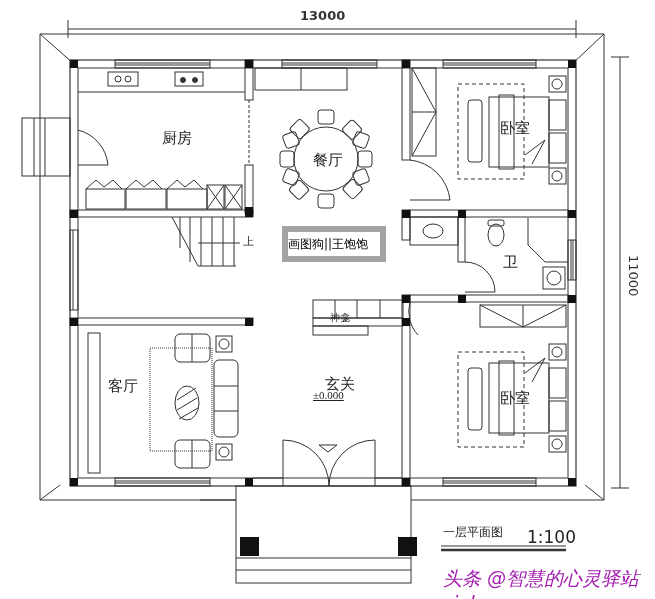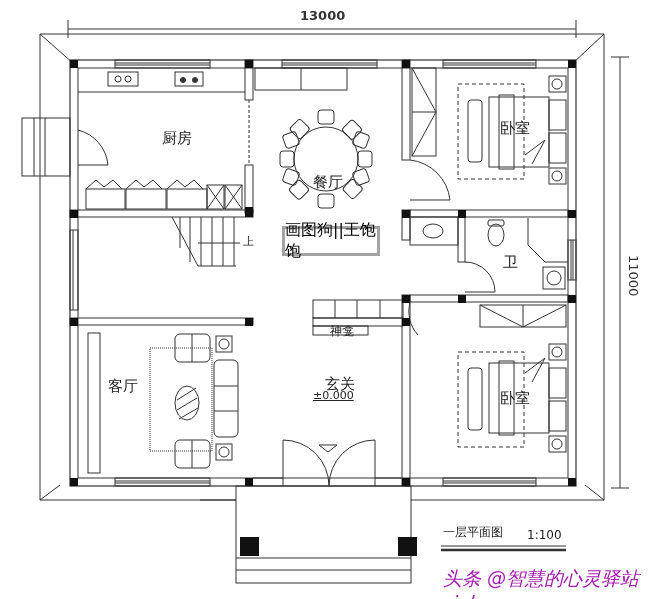--- a/index.html
+++ b/index.html
@@ -2,23 +2,23 @@
 <html><head>
 <meta charset="utf-8">
 <style>
   html, body { margin:0; padding:0; background:#ffffff; }
   body { width:655px; height:599px; overflow:hidden; position:relative; font-family:"DejaVu Sans", sans-serif; }
   #plan { position:absolute; left:0; top:0; width:655px; height:599px; }
   .lbl { position:absolute; color:#222; font-family:"DejaVu Sans", sans-serif; white-space:nowrap; line-height:1; }
   .room-lbl { font-size:15px; }
   .dim-lbl { font-size:13px; color:#333; }
   .vert { transform:rotate(90deg); transform-origin:left top; }
-  .tag-box { position:absolute; border:3px solid #a3a3a3; background:#fff; font-size:16px; display:flex; align-items:center; justify-content:center; }
+  .tag-box { position:absolute; border:6px solid #a3a3a3; background:#fff; font-size:12px; display:flex; align-items:center; }
   .title-lbl { font-size:12px; }
-  .scale-lbl { font-size:12px; }
+  .scale-lbl { font-size:17px; }
   .wm { position:absolute; font-size:19px; color:#a21caf;font-style:italic; }
 </style>
 </head>
 <body>
 
 <svg id="plan" viewBox="0 0 655 599" xmlns="http://www.w3.org/2000/svg">
   <g fill="none" stroke="#333" stroke-width="1">
 
     <line x1="68" y1="29" x2="576" y2="29"></line>
     <line x1="68" y1="20" x2="68" y2="38"></line>
@@ -245,29 +245,29 @@
     <rect x="240" y="537" width="19" height="19"></rect>
       <rect x="398" y="537" width="19" height="19"></rect>
   </g>
   <polygon points="319,445 337,445 328,452" fill="none" stroke="#333"></polygon>
 </svg>
 
 <div class="lbl dim-lbl" style="left:300px;top:9px;font-weight:bold;">13000</div>
 <div class="lbl dim-lbl vert" style="left:640px;top:255px;">11000</div>
 
 <div class="lbl room-lbl" style="left:162px;top:131px;">厨房</div>
-<div class="lbl room-lbl" style="left:313px;top:153px;margin-top:22px;">餐厅</div>
+<div class="lbl room-lbl" style="left:313px;top:153px;">餐厅</div>
 <div class="lbl room-lbl" style="left:500px;top:121px;">卧室</div>
 <div class="lbl room-lbl" style="left:503px;top:255px;">卫</div>
 <div class="lbl room-lbl" style="left:108px;top:379px;">客厅</div>
 <div class="lbl room-lbl" style="left:325px;top:369px;margin-top:8px;">玄关</div>
 <div class="lbl room-lbl" style="left:500px;top:391px;">卧室</div>
 
 <div class="tag-box" style="left:282px;top:226px;width:92px;height:24px;">
     <span>画图狗||王饱饱</span>
   </div>
-<div class="lbl" style="left:330px;top:325px;font-size:12px;">神龛</div>
-<div class="lbl" style="left:313px;top:390px;font-size:11px;text-decoration:underline;">±0.000</div>
+<div class="lbl" style="left:330px;top:313px;font-size:10px;">神龛</div>
+<div class="lbl" style="left:313px;top:390px;font-size:11px;text-decoration:underline;font-family:Liberation Serif, serif;">±0.000</div>
 <div class="lbl" style="left:243px;top:236px;font-size:11px;">上</div>
 
 <div class="lbl title-lbl" style="left:443px;top:526px;">一层平面图</div>
 <div class="lbl scale-lbl" style="left:527px;top:529px;">1:100</div>
 <div class="wm" style="left:443px;top:566px;">头条 @智慧的心灵驿站zjxl</div>
 
 </body></html>

